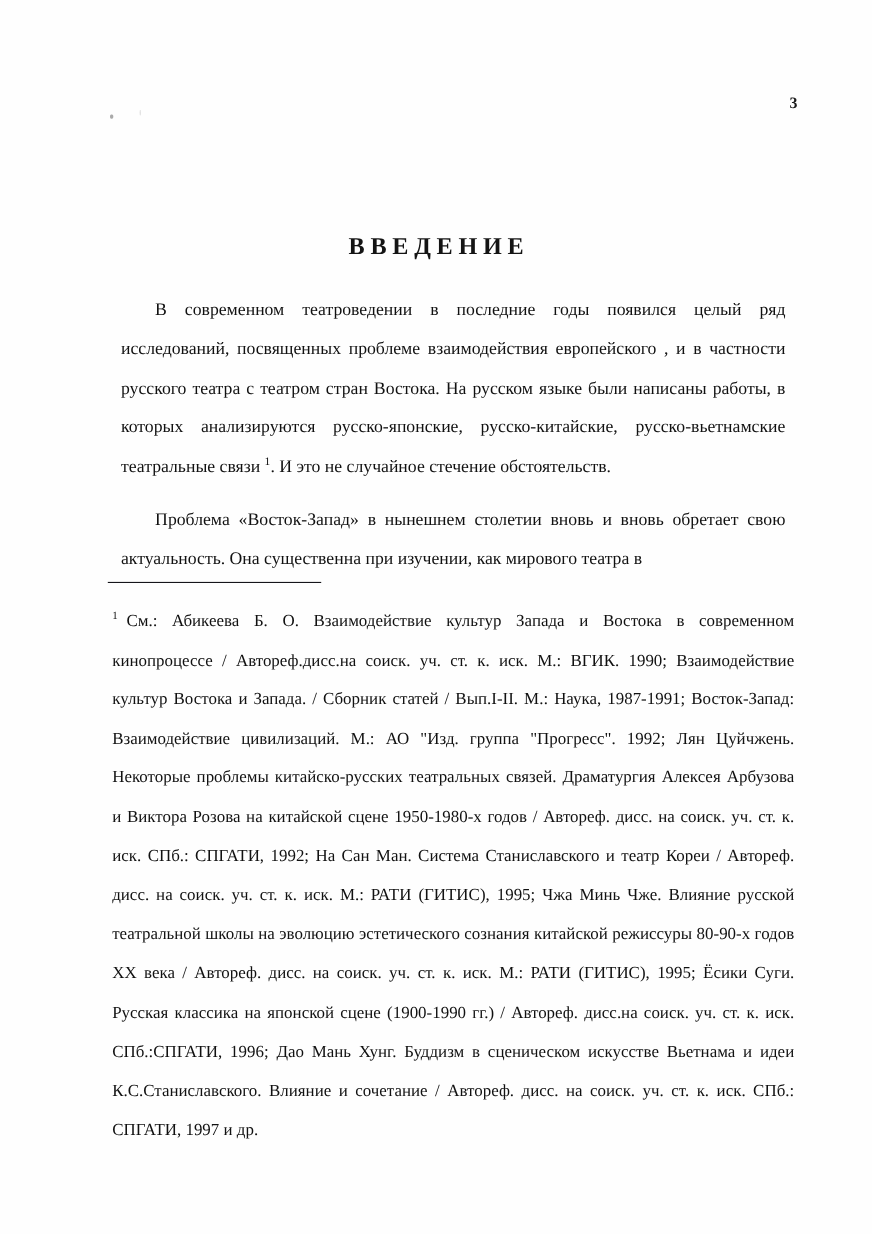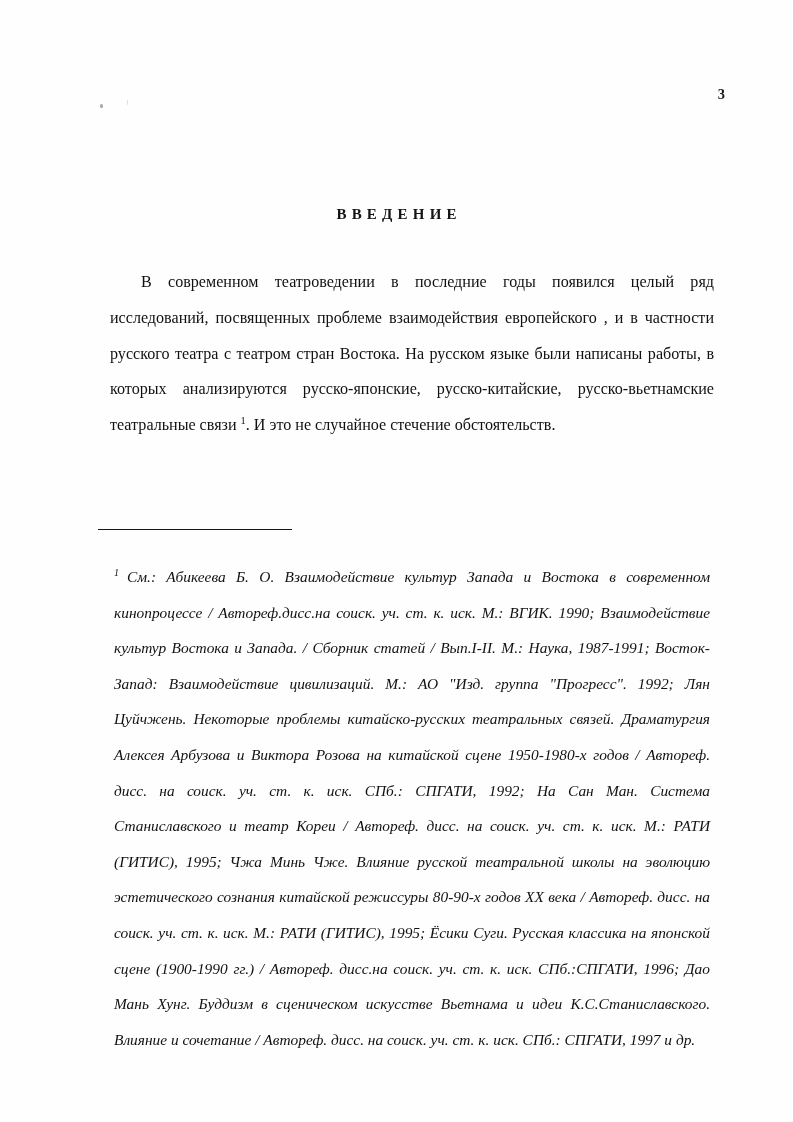--- a/index.html
+++ b/index.html
@@ -43,21 +43,21 @@
   .speck-a { left: 100px; top: 104px; width: 3px;  height: 4px; }
   .speck-b { left: 127px; top: 100px; width: 1px;  height: 5px; opacity: .30; }
 
   
   .heading {
     position: absolute;
     top: 196px;
     left: 0;
     width: 793px;
     text-align: center;
-    font-size: 15px;
+    font-size: 22px;
     font-weight: 700;
     letter-spacing: 5.2px;
     text-indent: 5.2px;
     color: #141414;
   }
 
   
   .body-block {
     position: absolute;
     top: 252px;
@@ -91,27 +91,26 @@
   }
 
   
   .footnote {
     position: absolute;
     top: 543px;
     left: 98px;
     width: 628px;
   }
   .fn-text {
-    margin: 16px;
+    margin: 4px;
     font-size: 15.4px;
     line-height: 35.6px;
     text-align: justify;
     text-justify: inter-word;
     color: #111111;
-    font-style: italic;
   }
   .fn-text .fn-marker {
     font-size: 10px;
     vertical-align: super;
     line-height: 0;
     margin-right: 8px;
   }
 </style>
 </head>
 <body>
@@ -121,20 +120,21 @@
   <div class="page-number">3</div>
 
   <div class="speck speck-a"></div>
   <div class="speck speck-b"></div>
 
   <h1 class="heading">ВВЕДЕНИЕ</h1>
 
   <div class="body-block">
     <p class="para"><span>В современном театроведении в последние годы появился  целый ряд исследований, посвященных проблеме взаимодействия европейского , и в частности русского театра с театром стран Востока.  На русском языке были написаны работы, в которых анализируются русско-японские,   русско-китайские, русско-вьетнамские театральные  связи </span><span class="sup">1</span><span>. И это не случайное стечение обстоятельств.</span></p>
 
+    <p class="para">Проблема «Восток-Запад» в нынешнем столетии вновь и вновь обретает свою актуальность. Она существенна при изучении, как мирового театра в</p>
   </div>
 
   <div class="fn-rule"></div>
 
   <div class="footnote">
     <p class="fn-text"><span class="fn-marker">1</span><span>См.: Абикеева Б. О. Взаимодействие культур Запада и Востока в современном кинопроцессе / Автореф.дисс.на соиск. уч. ст. к. иск. М.: ВГИК. 1990; Взаимодействие культур Востока и Запада. / Сборник статей / Вып.I-II. М.: Наука, 1987-1991; Восток-Запад: Взаимодействие цивилизаций. М.: АО "Изд. группа "Прогресс". 1992; Лян Цуйчжень. Некоторые проблемы китайско-русских театральных связей.  Драматургия Алексея Арбузова и Виктора Розова на китайской сцене 1950-1980-х годов / Автореф. дисс. на соиск. уч. ст. к. иск.   СПб.: СПГАТИ, 1992; На Сан Ман. Система Станиславского и театр Кореи / Автореф.  дисс. на соиск. уч. ст.  к. иск. М.: РАТИ (ГИТИС), 1995; Чжа Минь Чже. Влияние русской театральной школы на эволюцию эстетического сознания китайской режиссуры 80-90-х годов XX века / Автореф.  дисс. на соиск. уч. ст. к. иск. М.: РАТИ (ГИТИС), 1995; Ёсики Суги. Русская классика на японской сцене (1900-1990 гг.) / Автореф. дисс.на соиск. уч. ст. к. иск. СПб.:СПГАТИ, 1996; Дао Мань Хунг. Буддизм в сценическом искусстве Вьетнама и идеи К.С.Станиславского. Влияние и сочетание / Автореф. дисс. на соиск. уч. ст. к. иск. СПб.: СПГАТИ, 1997 и др.</span></p>
   </div>
 
 </div>
 

